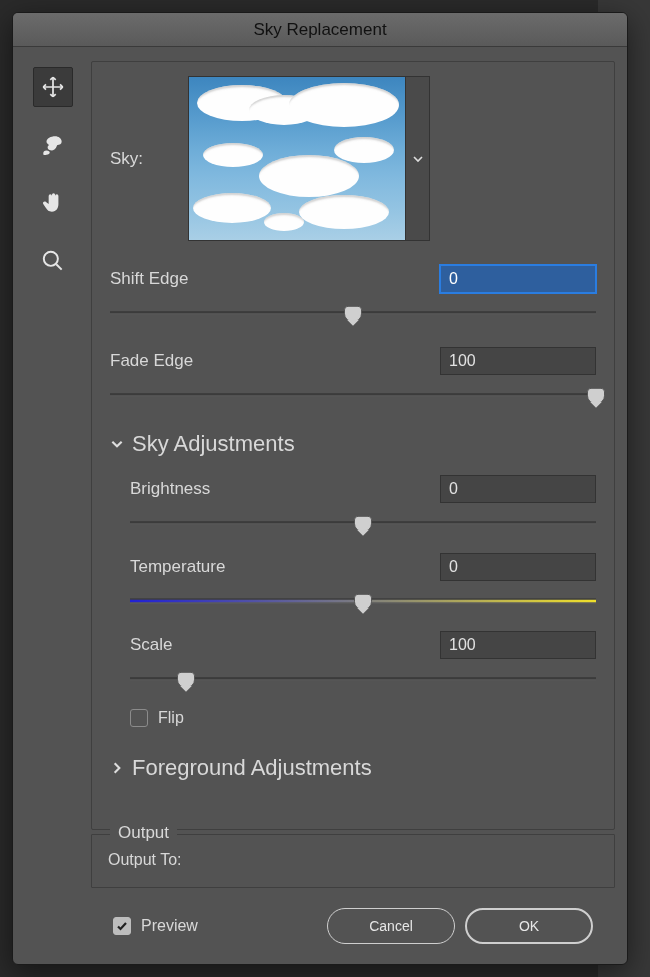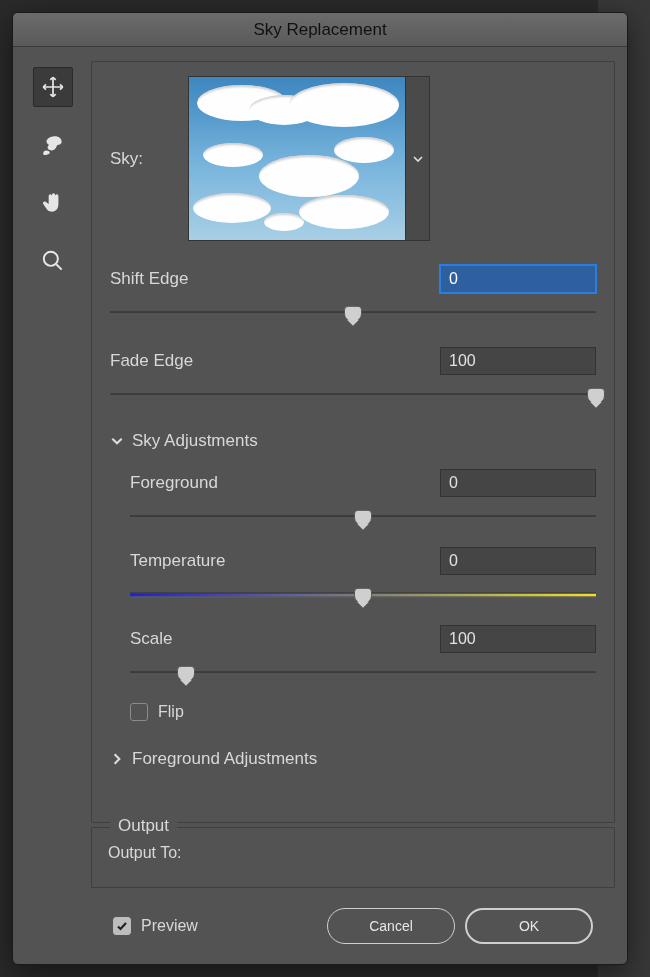--- a/index.html
+++ b/index.html
@@ -174,21 +174,21 @@
     left: 50%; bottom: -5px;
     transform: translateX(-50%);
     border-left: 6px solid transparent;
     border-right: 6px solid transparent;
     border-top: 6px solid #cfcfcf;
   }
   .section-head {
     display: flex;
     align-items: center;
     gap: 8px;
-    font-size: 17px;
+    font-size: 22px;
     margin: 6px 0 14px 0;
     cursor: pointer;
   }
   .disclosure { width: 14px; height: 14px; }
   .indent { padding-left: 20px; }
   .checkbox-row {
     display: flex;
     align-items: center;
     gap: 10px;
     margin: 0 0 22px 0;
@@ -204,21 +204,21 @@
     justify-content: center;
   }
   .checkbox.checked {
     background: #bdbdbd;
     border-color: #bdbdbd;
   }
   .checkbox.checked svg { width: 12px; height: 12px; }
   .output-fieldset {
     border: 1px solid #3f3f3f;
     border-radius: 1px;
-    padding: 16px 16px 25px 16px;
+    padding: 16px 16px 18px 16px;
     margin-top: 4px;
     position: relative;
   }
   .output-legend {
     position: absolute;
     top: -12px;
     left: 18px;
     background: #535353;
     padding: 0 8px;
     font-size: 17px;
@@ -349,21 +349,21 @@
         <div class="section-head">
           <svg class="disclosure" viewBox="0 0 12 12" fill="none" stroke="#ddd" stroke-width="1.8">
               <path d="M2 4l4 4 4-4"></path>
             </svg>
           <span>Sky Adjustments</span>
         </div>
 
         <div class="indent">
 
           <div class="prop-row">
-            <span class="prop-label">Foreground</span>
+            <span class="prop-label">Brightness</span>
             <input class="num-input" value="0" style="">
           </div>
           <div class="slider-wrap">
             <div class="slider-track"></div>
             <div class="slider-thumb" style="left:50%"></div>
           </div>
 
           <div class="prop-row">
             <span class="prop-label">Temperature</span>
             <input class="num-input" value="0" style="">

